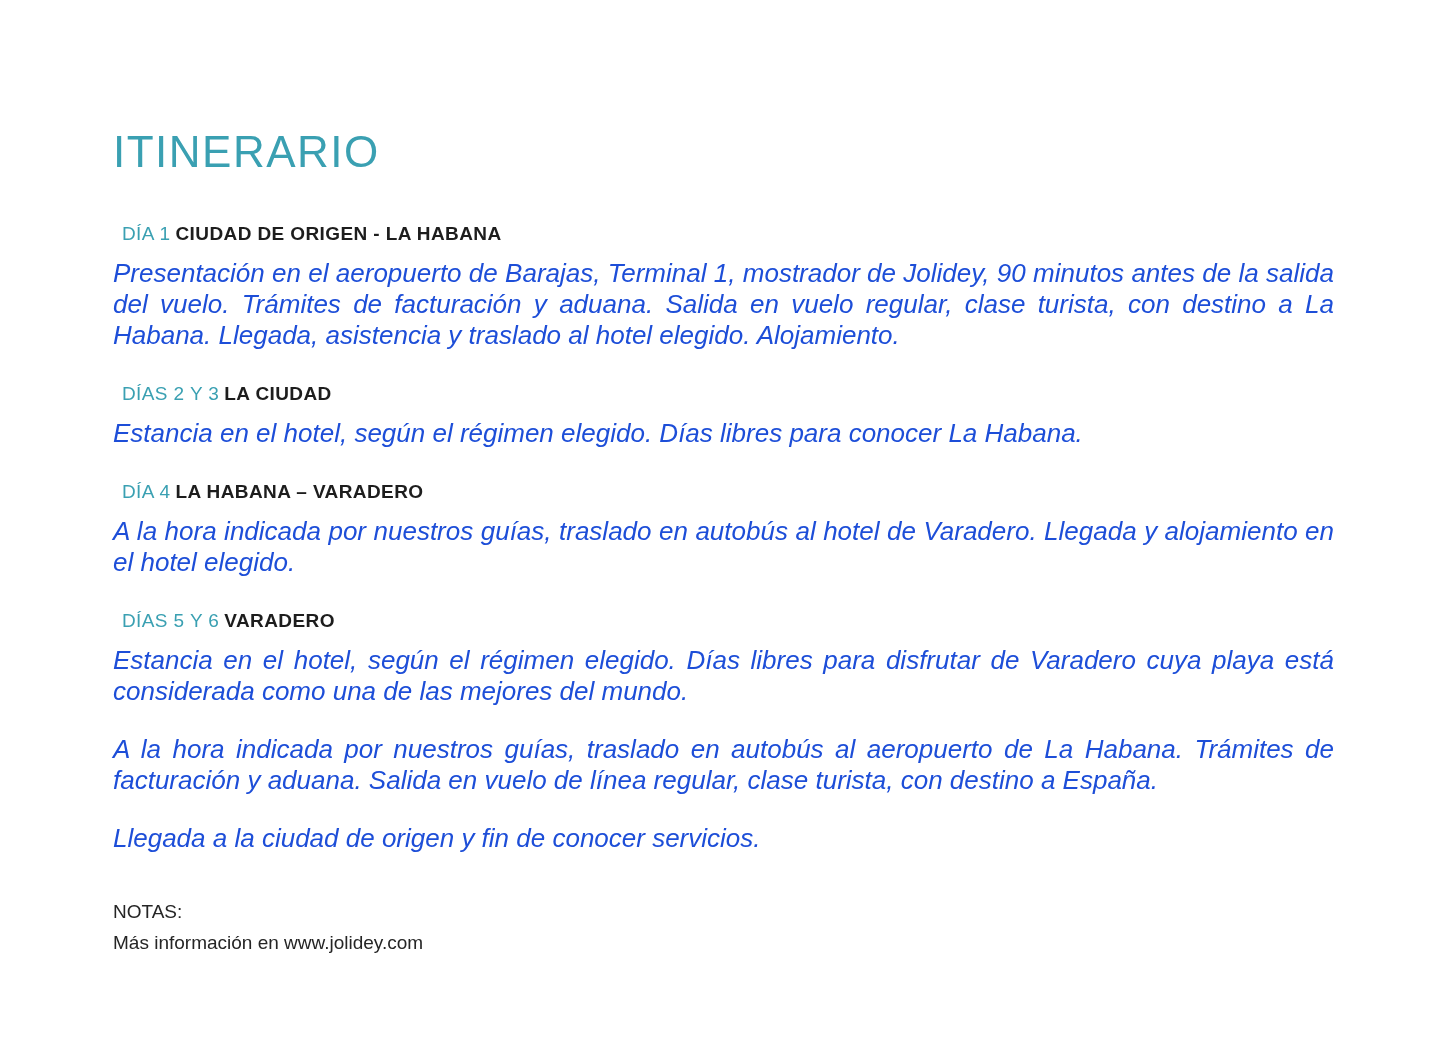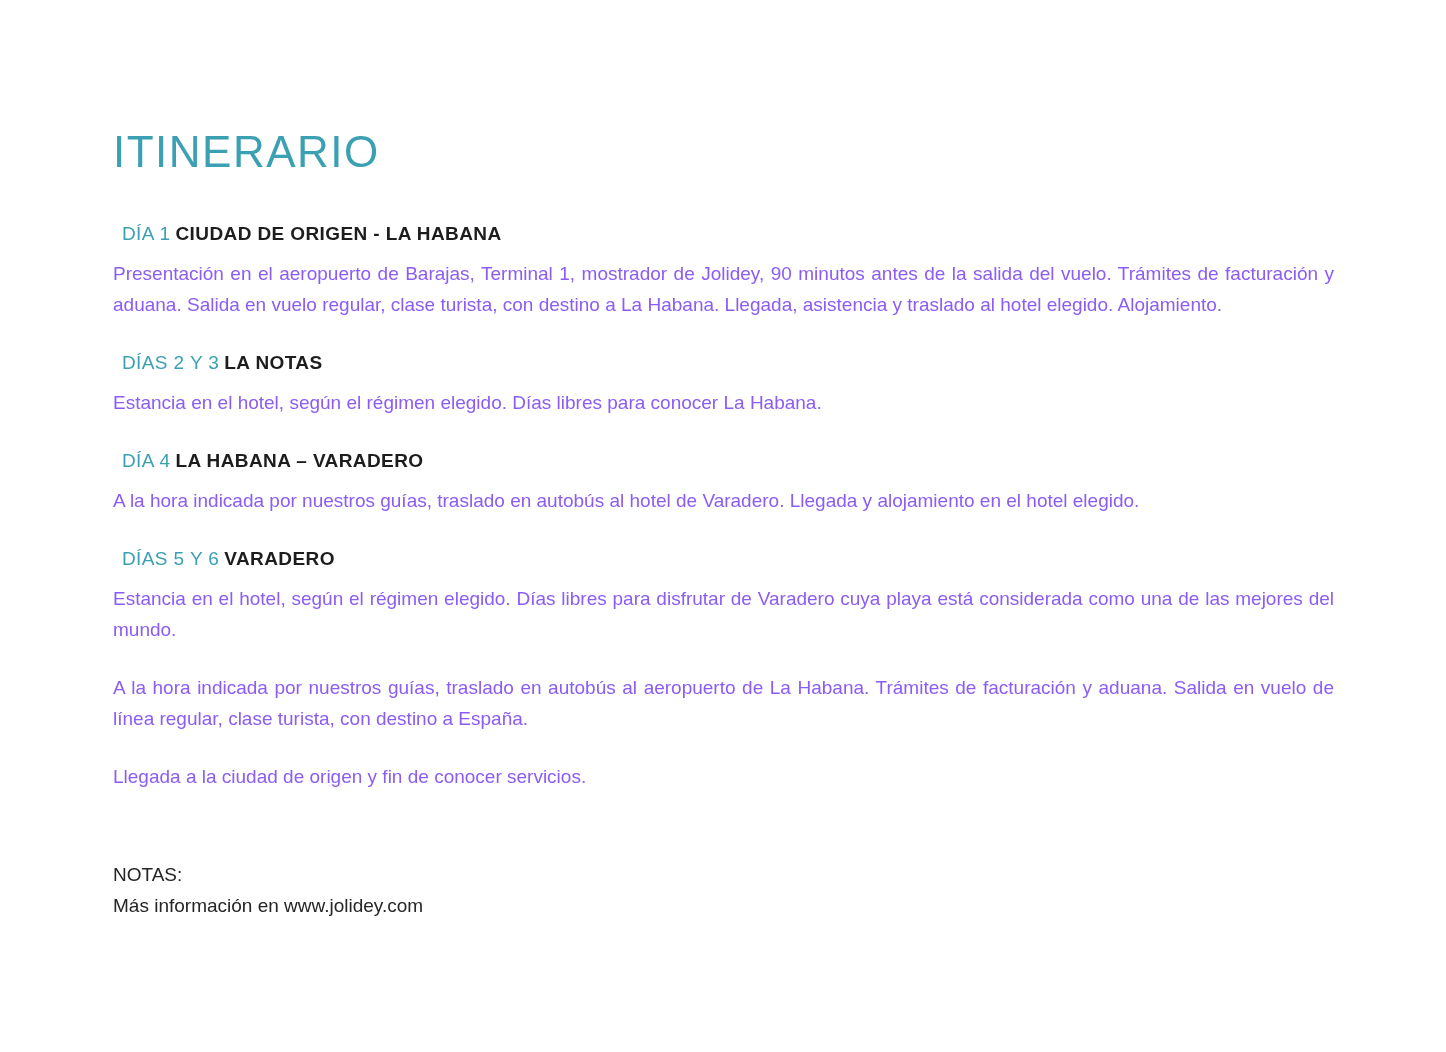--- a/index.html
+++ b/index.html
@@ -36,29 +36,30 @@
     letter-spacing: 0.4px;
   }
   .section-heading .route {
     color: #1d1d1d;
     font-weight: 700;
     margin-left: 5px;
     letter-spacing: 0.4px;
   }
   .section-body {
     margin: 0;
-    font-size: 19px;
+    font-size: 26px;
     line-height: 31px;
-    color: #8b5cf6;
+    color: #1d4ed8;
     text-align: justify;
     hyphens: auto;
+    font-style: italic;
     -webkit-hyphens: auto;
   }
   .notes {
-    margin-top: 67px;
+    margin-top: 42px;
   }
   .notes p {
     margin: 0;
     font-size: 19px;
     line-height: 31px;
     color: #252525;
   }
 </style>
 </head>
 <body>
@@ -66,21 +67,21 @@
 <div class="page">
 
   <h1 class="doc-title">ITINERARIO</h1>
 
   <div class="section">
     <h2 class="section-heading"><span>DÍA 1</span><span class="route">CIUDAD DE ORIGEN - LA HABANA</span></h2>
     <p class="section-body">Presentación en el aeropuerto de Barajas, Terminal 1, mostrador de Jolidey, 90 minutos antes de la salida del vuelo. Trámites de facturación y aduana. Salida en vuelo regular, clase turista, con destino a La Habana. Llegada, asistencia y traslado al hotel elegido. Alojamiento.</p>
   </div>
 
   <div class="section">
-    <h2 class="section-heading"><span>DÍAS 2 Y 3</span><span class="route">LA NOTAS</span></h2>
+    <h2 class="section-heading"><span>DÍAS 2 Y 3</span><span class="route">LA CIUDAD</span></h2>
     <p class="section-body">Estancia en el hotel, según el régimen elegido. Días libres para conocer La Habana.</p>
   </div>
 
   <div class="section">
     <h2 class="section-heading"><span>DÍA 4</span><span class="route">LA HABANA – VARADERO</span></h2>
     <p class="section-body">A la hora indicada por nuestros guías, traslado en autobús al hotel de Varadero. Llegada y alojamiento en el hotel elegido.</p>
   </div>
 
   <div class="section">
     <h2 class="section-heading"><span>DÍAS 5 Y 6</span><span class="route">VARADERO</span></h2>

